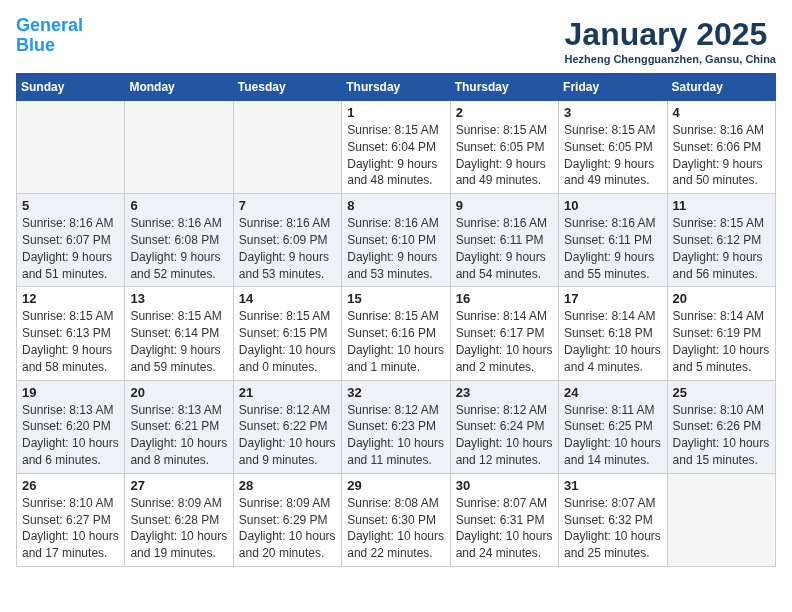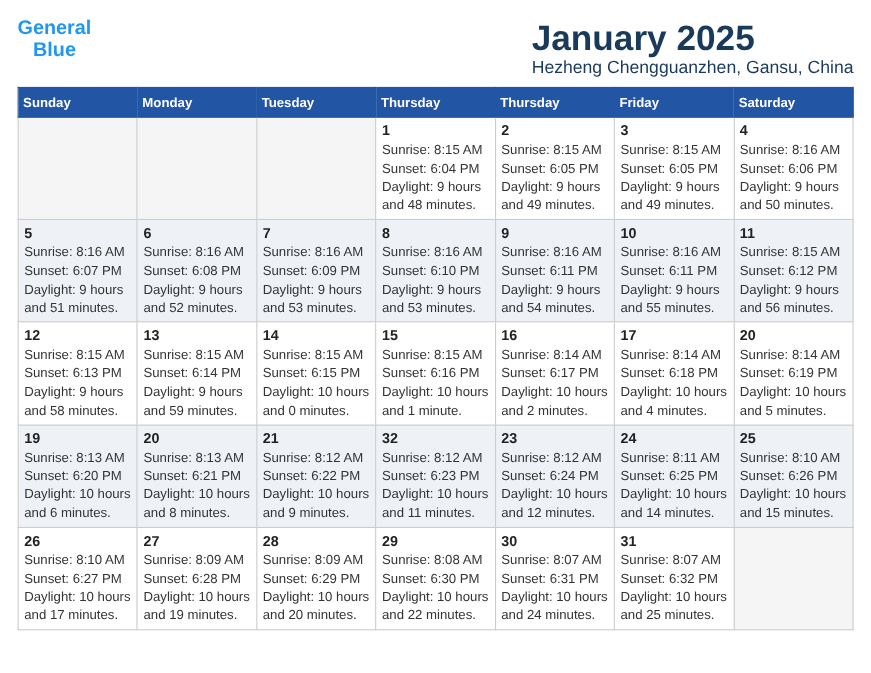--- a/index.html
+++ b/index.html
@@ -19,36 +19,36 @@
     .logo {
       display: flex;
       flex-direction: column;
       align-items: flex-start;
     }
     .logo-text {
       font-size: 18px;
       font-weight: bold;
       color: #1a3a5c;
       line-height: 1.1;
-      text-align: center;
     }
     .logo-text span {
       color: #2196F3;
     }
     .title-block {
       text-align: left;
     }
     .cal-title {
       font-size: 32px;
       font-weight: bold;
       color: #1a3a5c;
     }
     .cal-subtitle {
-      font-size: 16px;
+      font-size: 11px;
       color: #1a3a5c;
+      font-weight: bold;
     }
     .calendar {
       width: 100%;
       border-collapse: collapse;
       font-size: 11px;
     }
     .calendar th {
       background: #2255a4;
       color: #fff;
       padding: 6px 4px;

